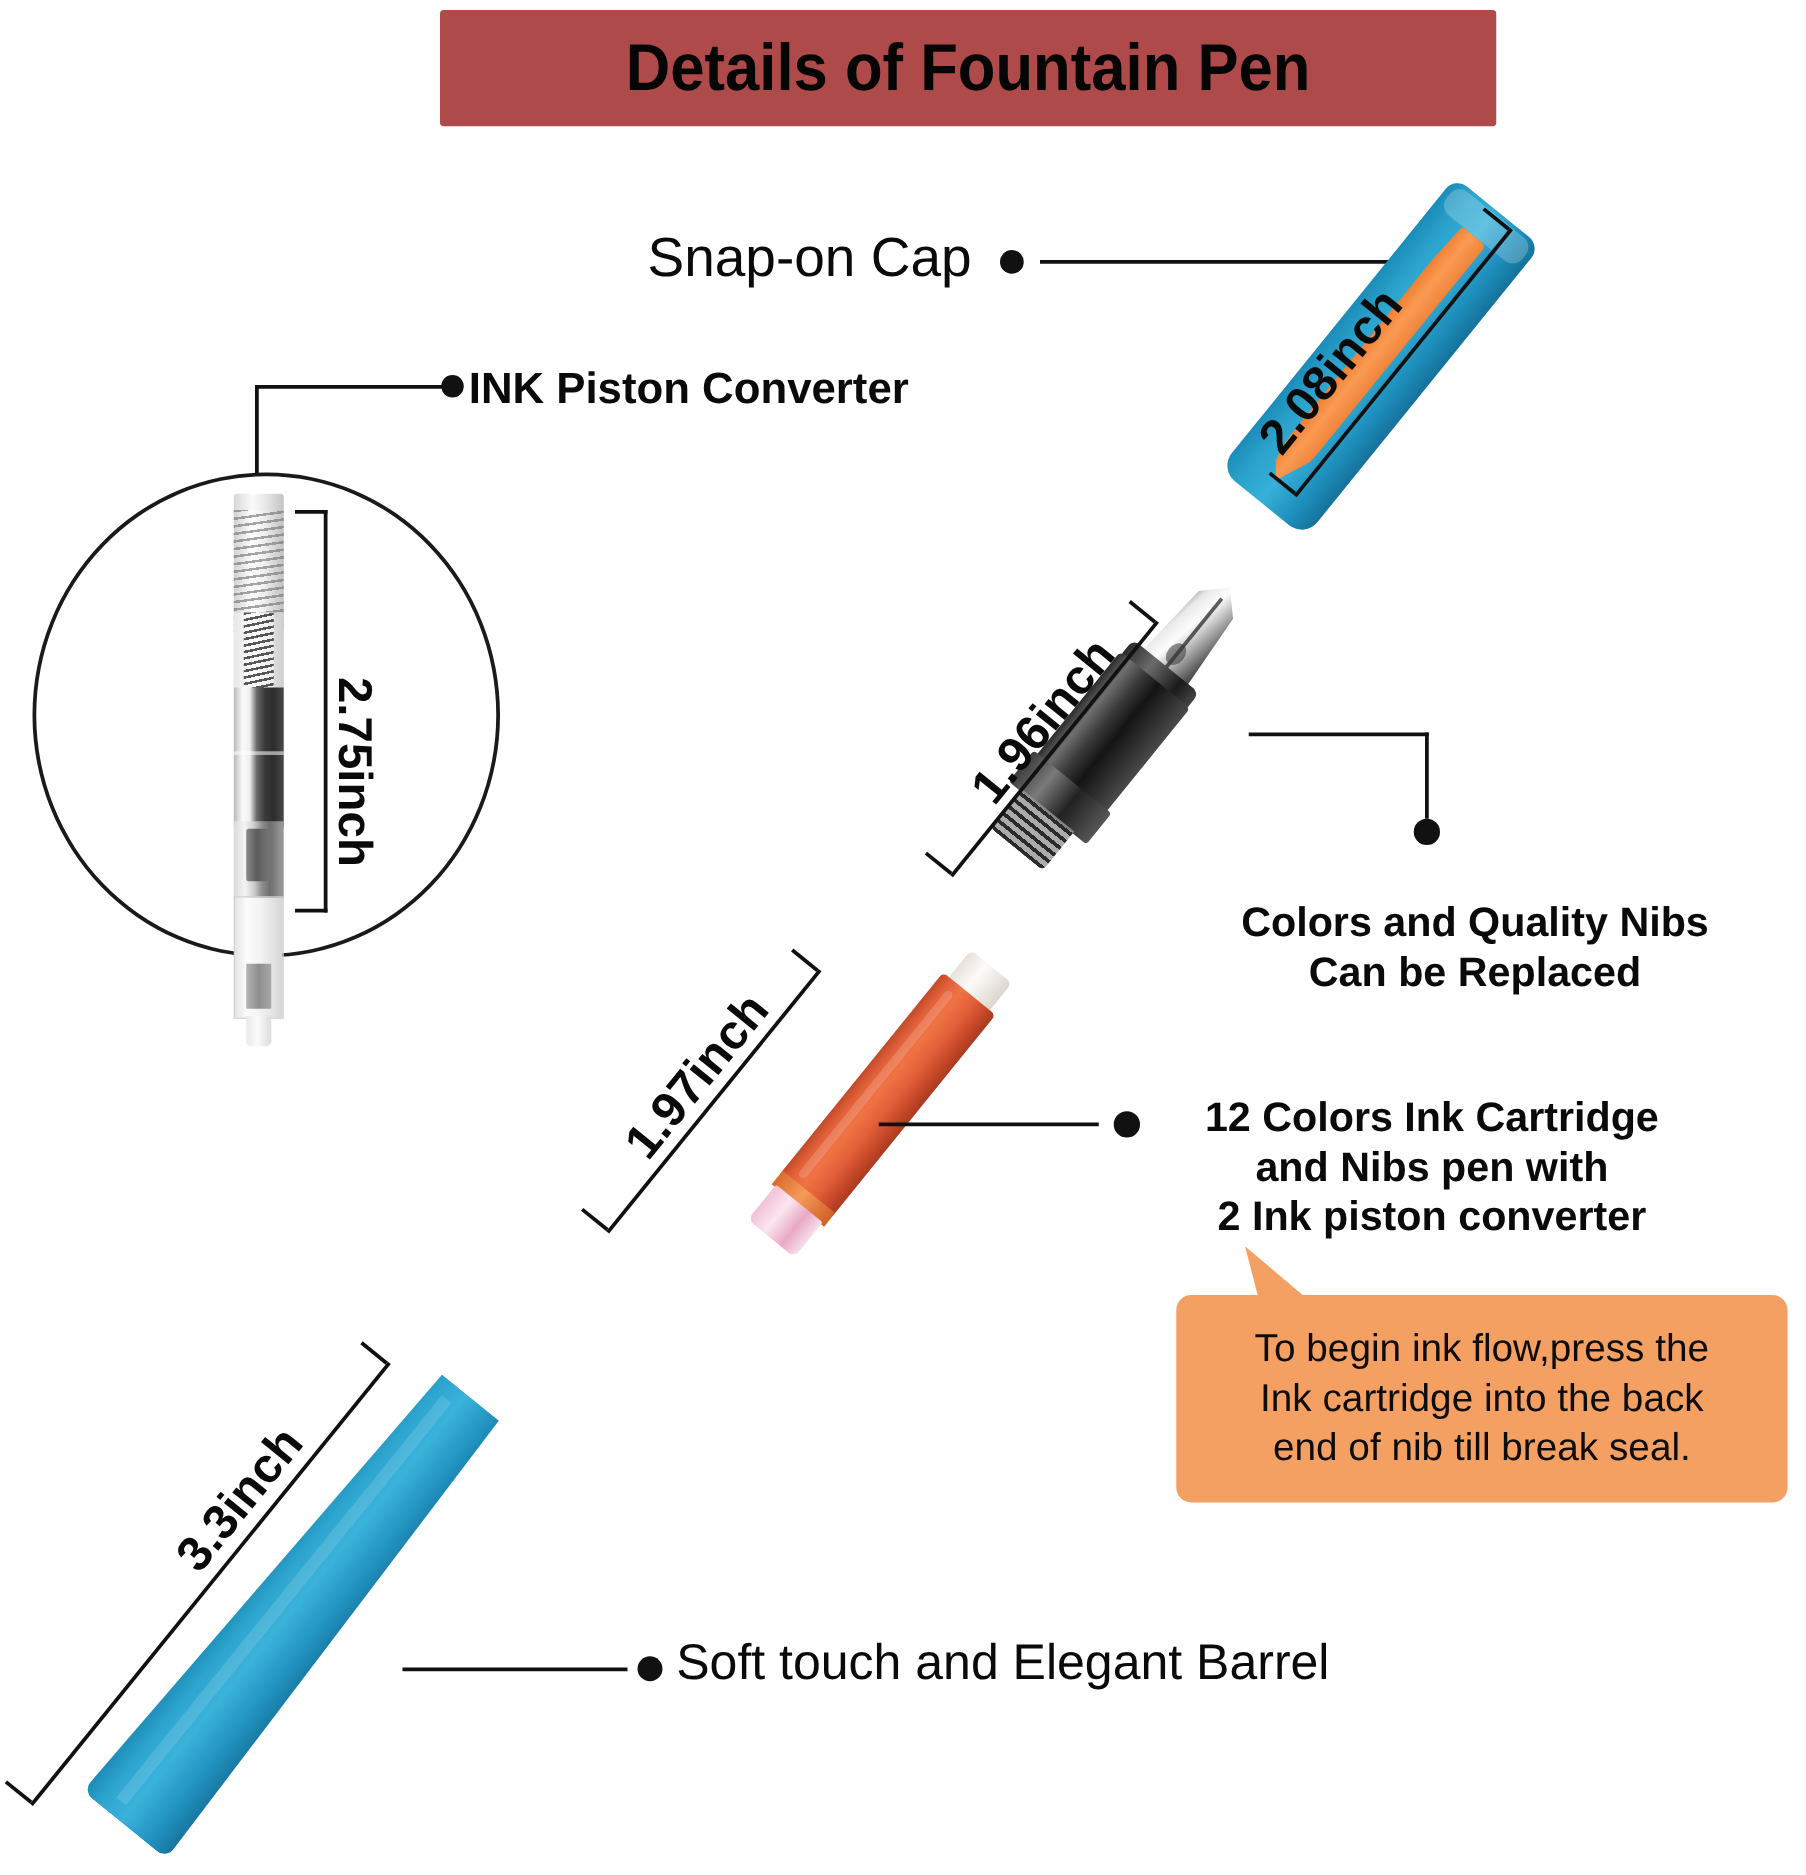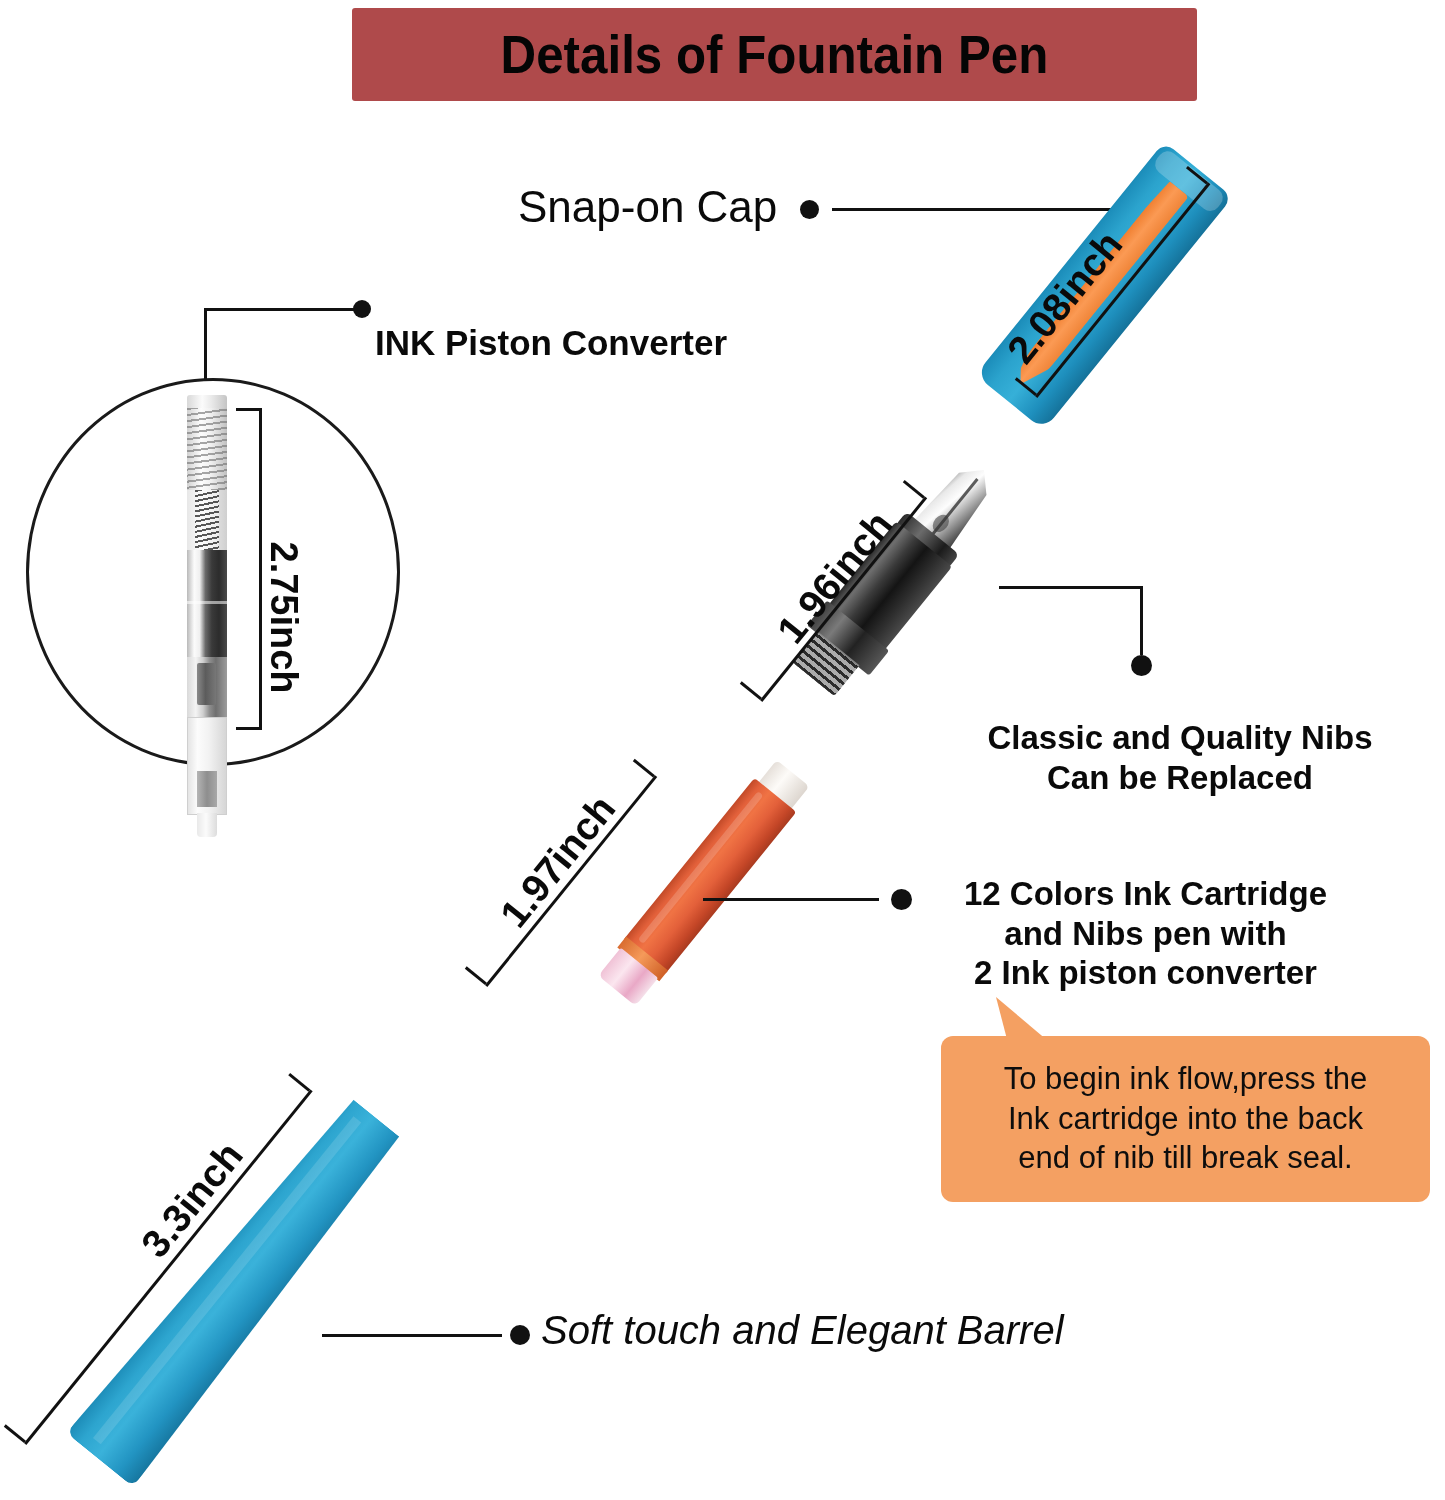--- a/index.html
+++ b/index.html
@@ -48,21 +48,20 @@
     color: #0a0a0a;
   }
   .lbl-narrow {
     font-family: "Liberation Sans Narrow", "Liberation Sans", sans-serif;
     font-weight: normal;
     transform-origin: left top;
   }
   .lbl-bold {
     font-family: "Liberation Sans", sans-serif;
     font-weight: bold;
-    margin-top: 32px;
   }
 
   
   .lead-h {
     position: absolute;
     height: 0;
     border-top: 3px solid #111;
   }
   .lead-v {
     position: absolute;
@@ -485,21 +484,21 @@
     <div class="tick t-start" style="top:-26px;"></div>
     <div class="tick t-end" style="left:259px; top:-26px;"></div>
   </div>
   <div class="dimtext" style="left:786px; top:616px; font-size:39px; transform:rotate(-51deg);">1.96inch</div>
 
   <div class="lead-h" style="left:999px; top:586px; width:144px;"></div>
   <div class="lead-v" style="left:1140px; top:586px; height:69px;"></div>
   <div class="dot" style="left:1131px; top:655px; width:21px; height:21px;"></div>
 
   <div class="textblock" style="left:968px; top:718px; width:424px; font-size:33px;">
-    <div>Classic and Quality Nibs</div>
+    <div>Colors and Quality Nibs</div>
     <div>Can be Replaced</div>
   </div>
 
   <div class="cart-wrap">
     <div class="cart-nose"></div>
     <div class="cart-body"></div>
     <div class="cart-hl"></div>
     <div class="cart-ring"></div>
     <div class="cart-tail"></div>
   </div>
@@ -534,15 +533,15 @@
 
   <div class="dimrule" style="left:24px; top:1443px; width:455px; height:0; transform:rotate(-51deg);">
     <div class="bar" style="width:455px;"></div>
     <div class="tick t-start" style="top:-26px;"></div>
     <div class="tick t-end" style="left:452px; top:-26px;"></div>
   </div>
   <div class="dimtext" style="left:150px; top:1230px; font-size:39px; transform:rotate(-51deg);">3.3inch</div>
 
   <div class="lead-h" style="left:322px; top:1334px; width:180px;"></div>
   <div class="dot" style="left:510px; top:1325px; width:20px; height:20px;"></div>
-  <div class="lbl lbl-narrow" style="left:541px; top:1308px; font-size:40px;font-style:italic;">Soft touch and Elegant Barrel</div>
+  <div class="lbl lbl-narrow" style="left:541px; top:1308px; font-size:40px;">Soft touch and Elegant Barrel</div>
 
 </div>
 
 </body></html>

